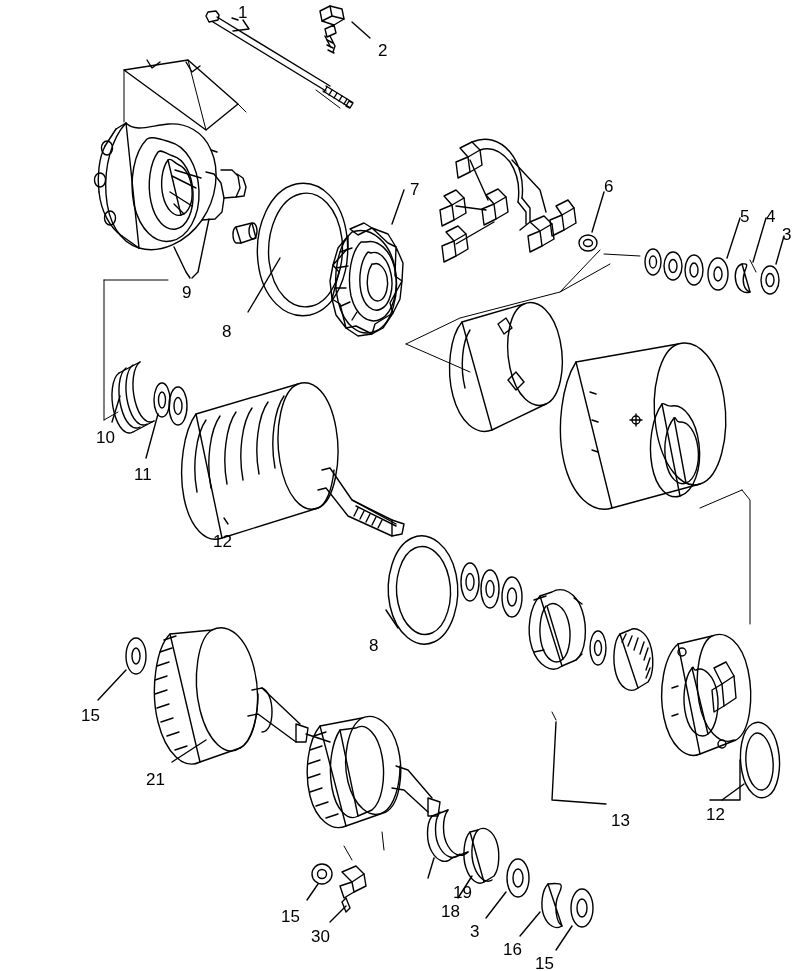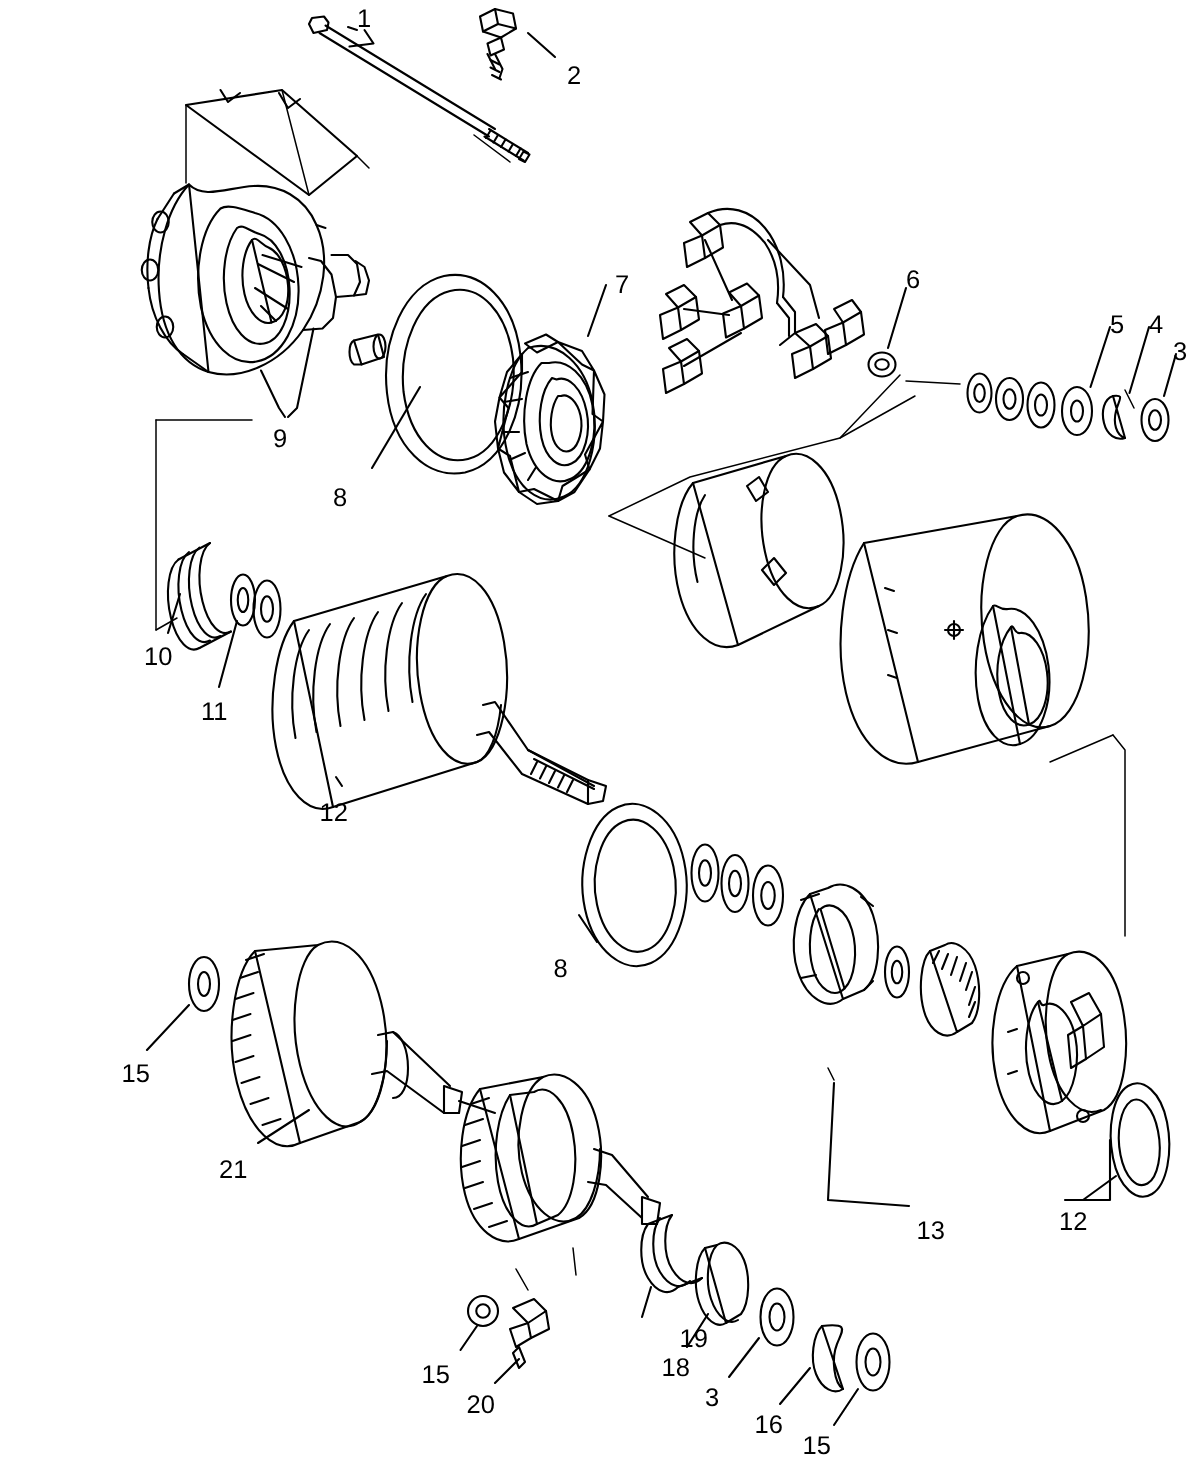--- a/index.html
+++ b/index.html
@@ -400,17 +400,17 @@
   <div class="callout" style="left:369px; top:637px;">8</div>
   <div class="callout" style="left:81px; top:707px;">15</div>
   <div class="callout" style="left:146px; top:771px;text-align:center;">21</div>
   <div class="callout" style="left:611px; top:812px;">13</div>
   <div class="callout" style="left:706px; top:806px;">12</div>
   <div class="callout" style="left:428px; top:884px;margin-left:25px;">19</div>
   <div class="callout" style="left:441px; top:903px;text-align:center;">18</div>
   <div class="callout" style="left:470px; top:923px;">3</div>
   <div class="callout" style="left:503px; top:941px;">16</div>
   <div class="callout" style="left:281px; top:908px;">15</div>
-  <div class="callout" style="left:311px; top:928px;">20</div>
+  <div class="callout" style="left:311px; top:928px;">30</div>
   <div class="callout" style="left:535px; top:955px;">15</div>
 
 
 </div>
 
 </body></html>

